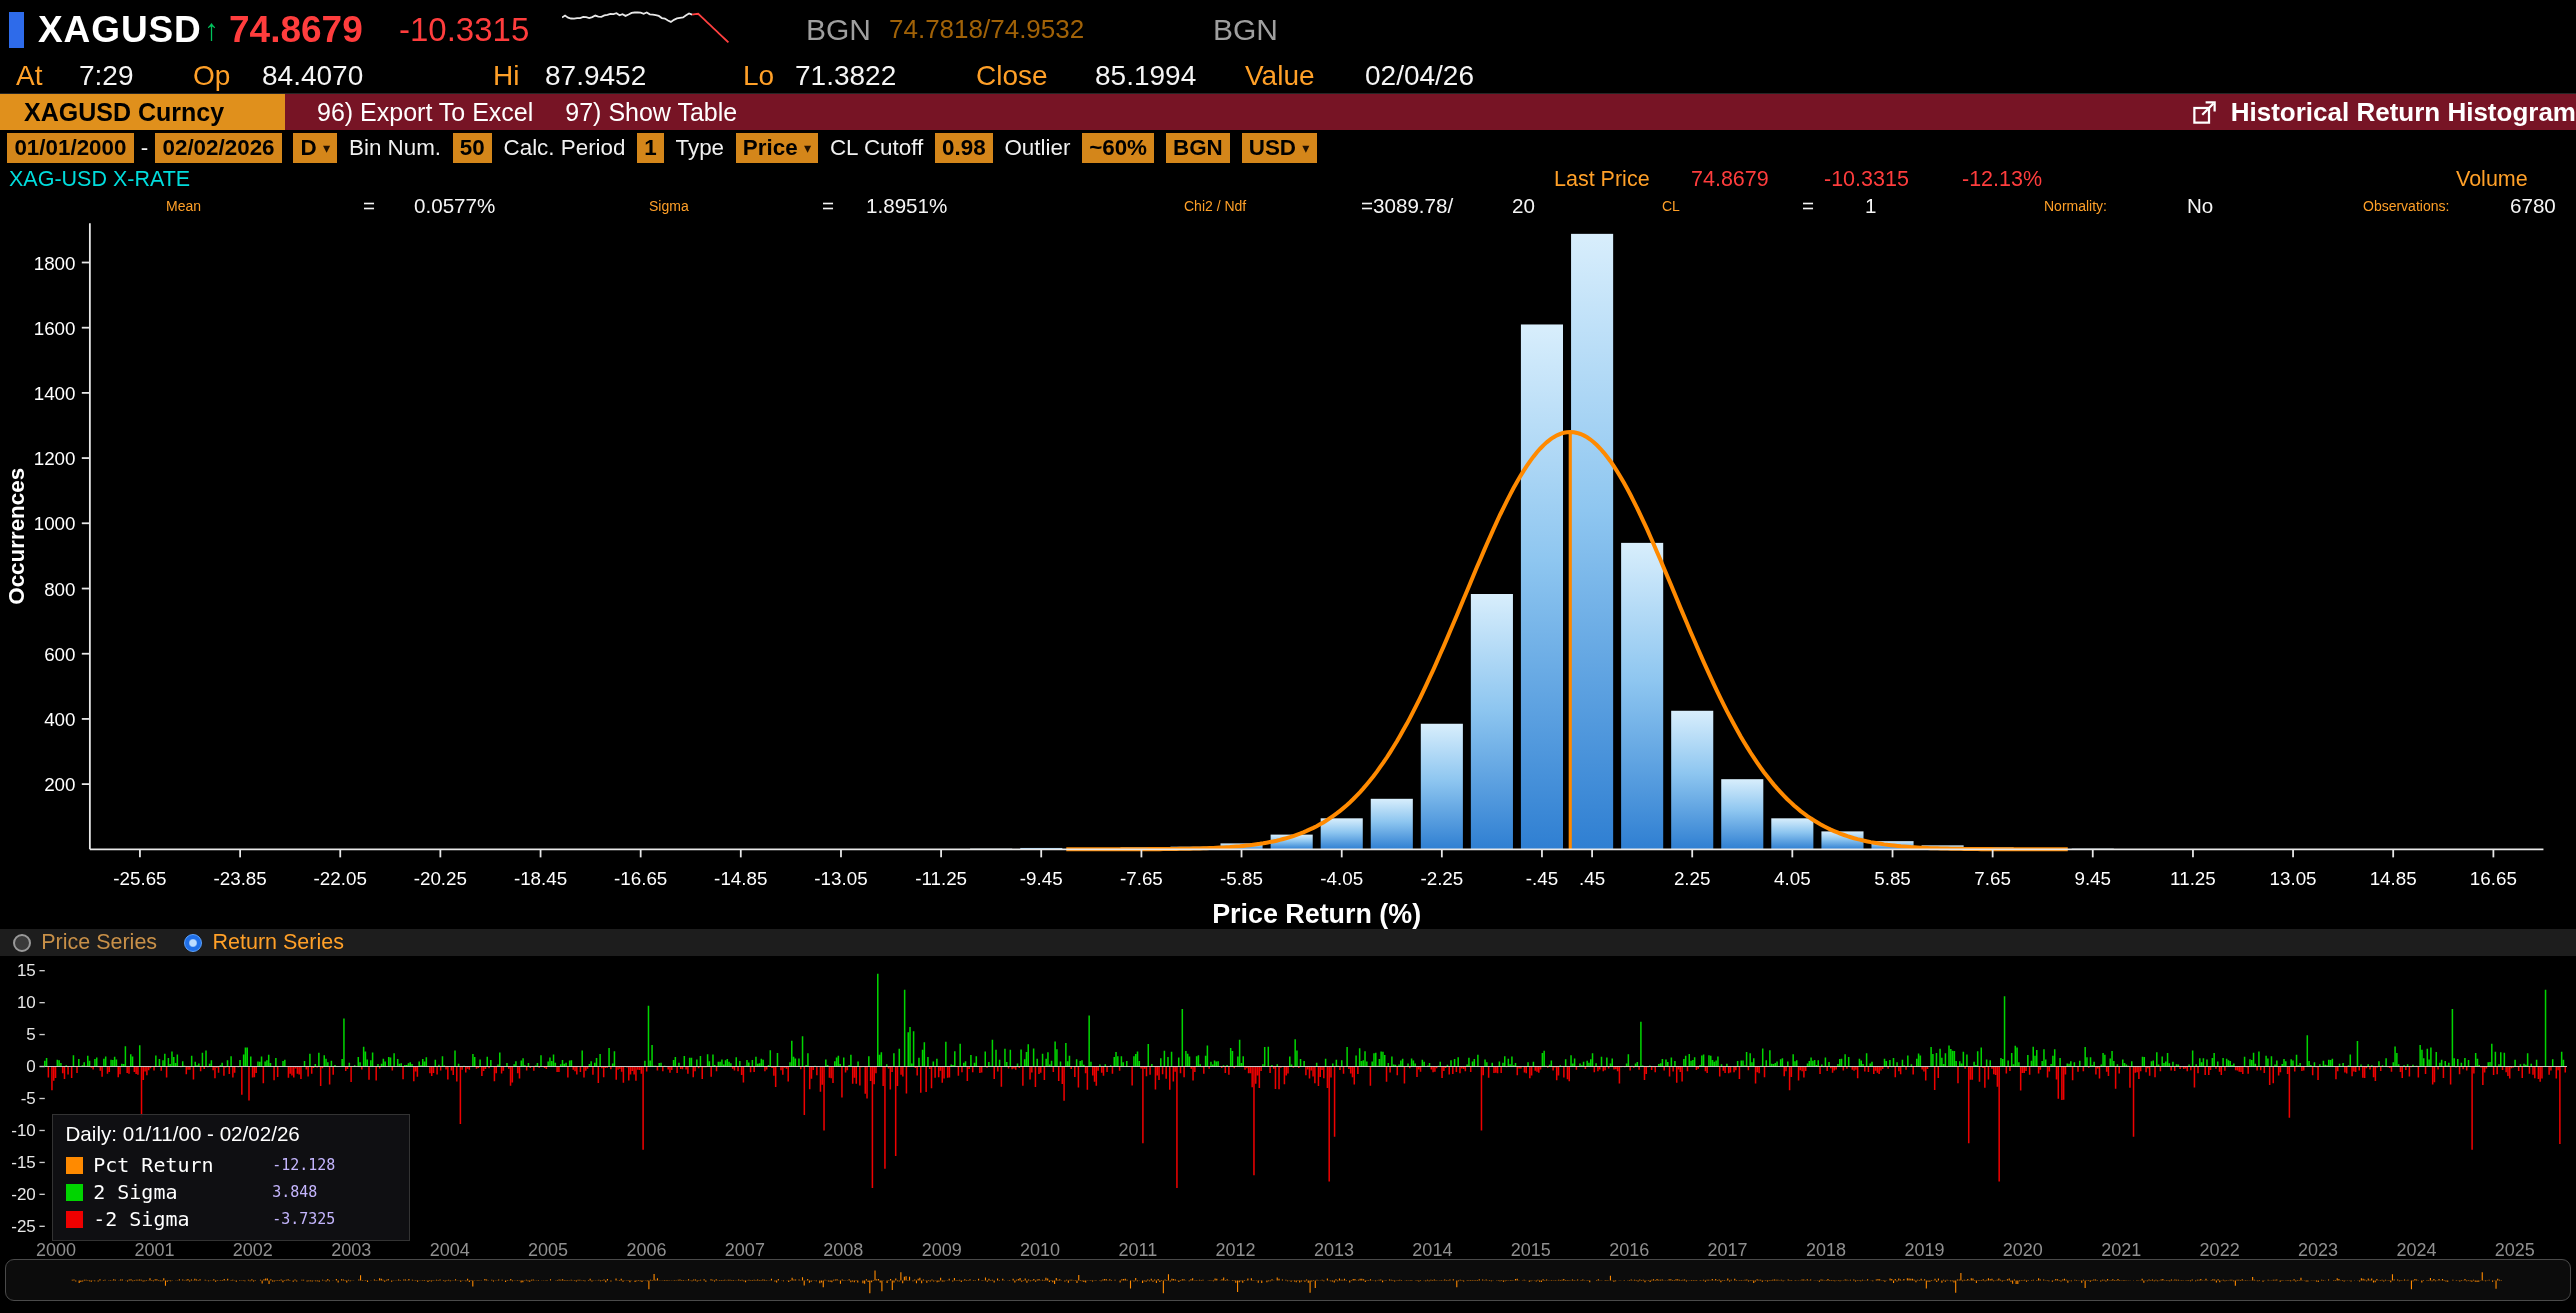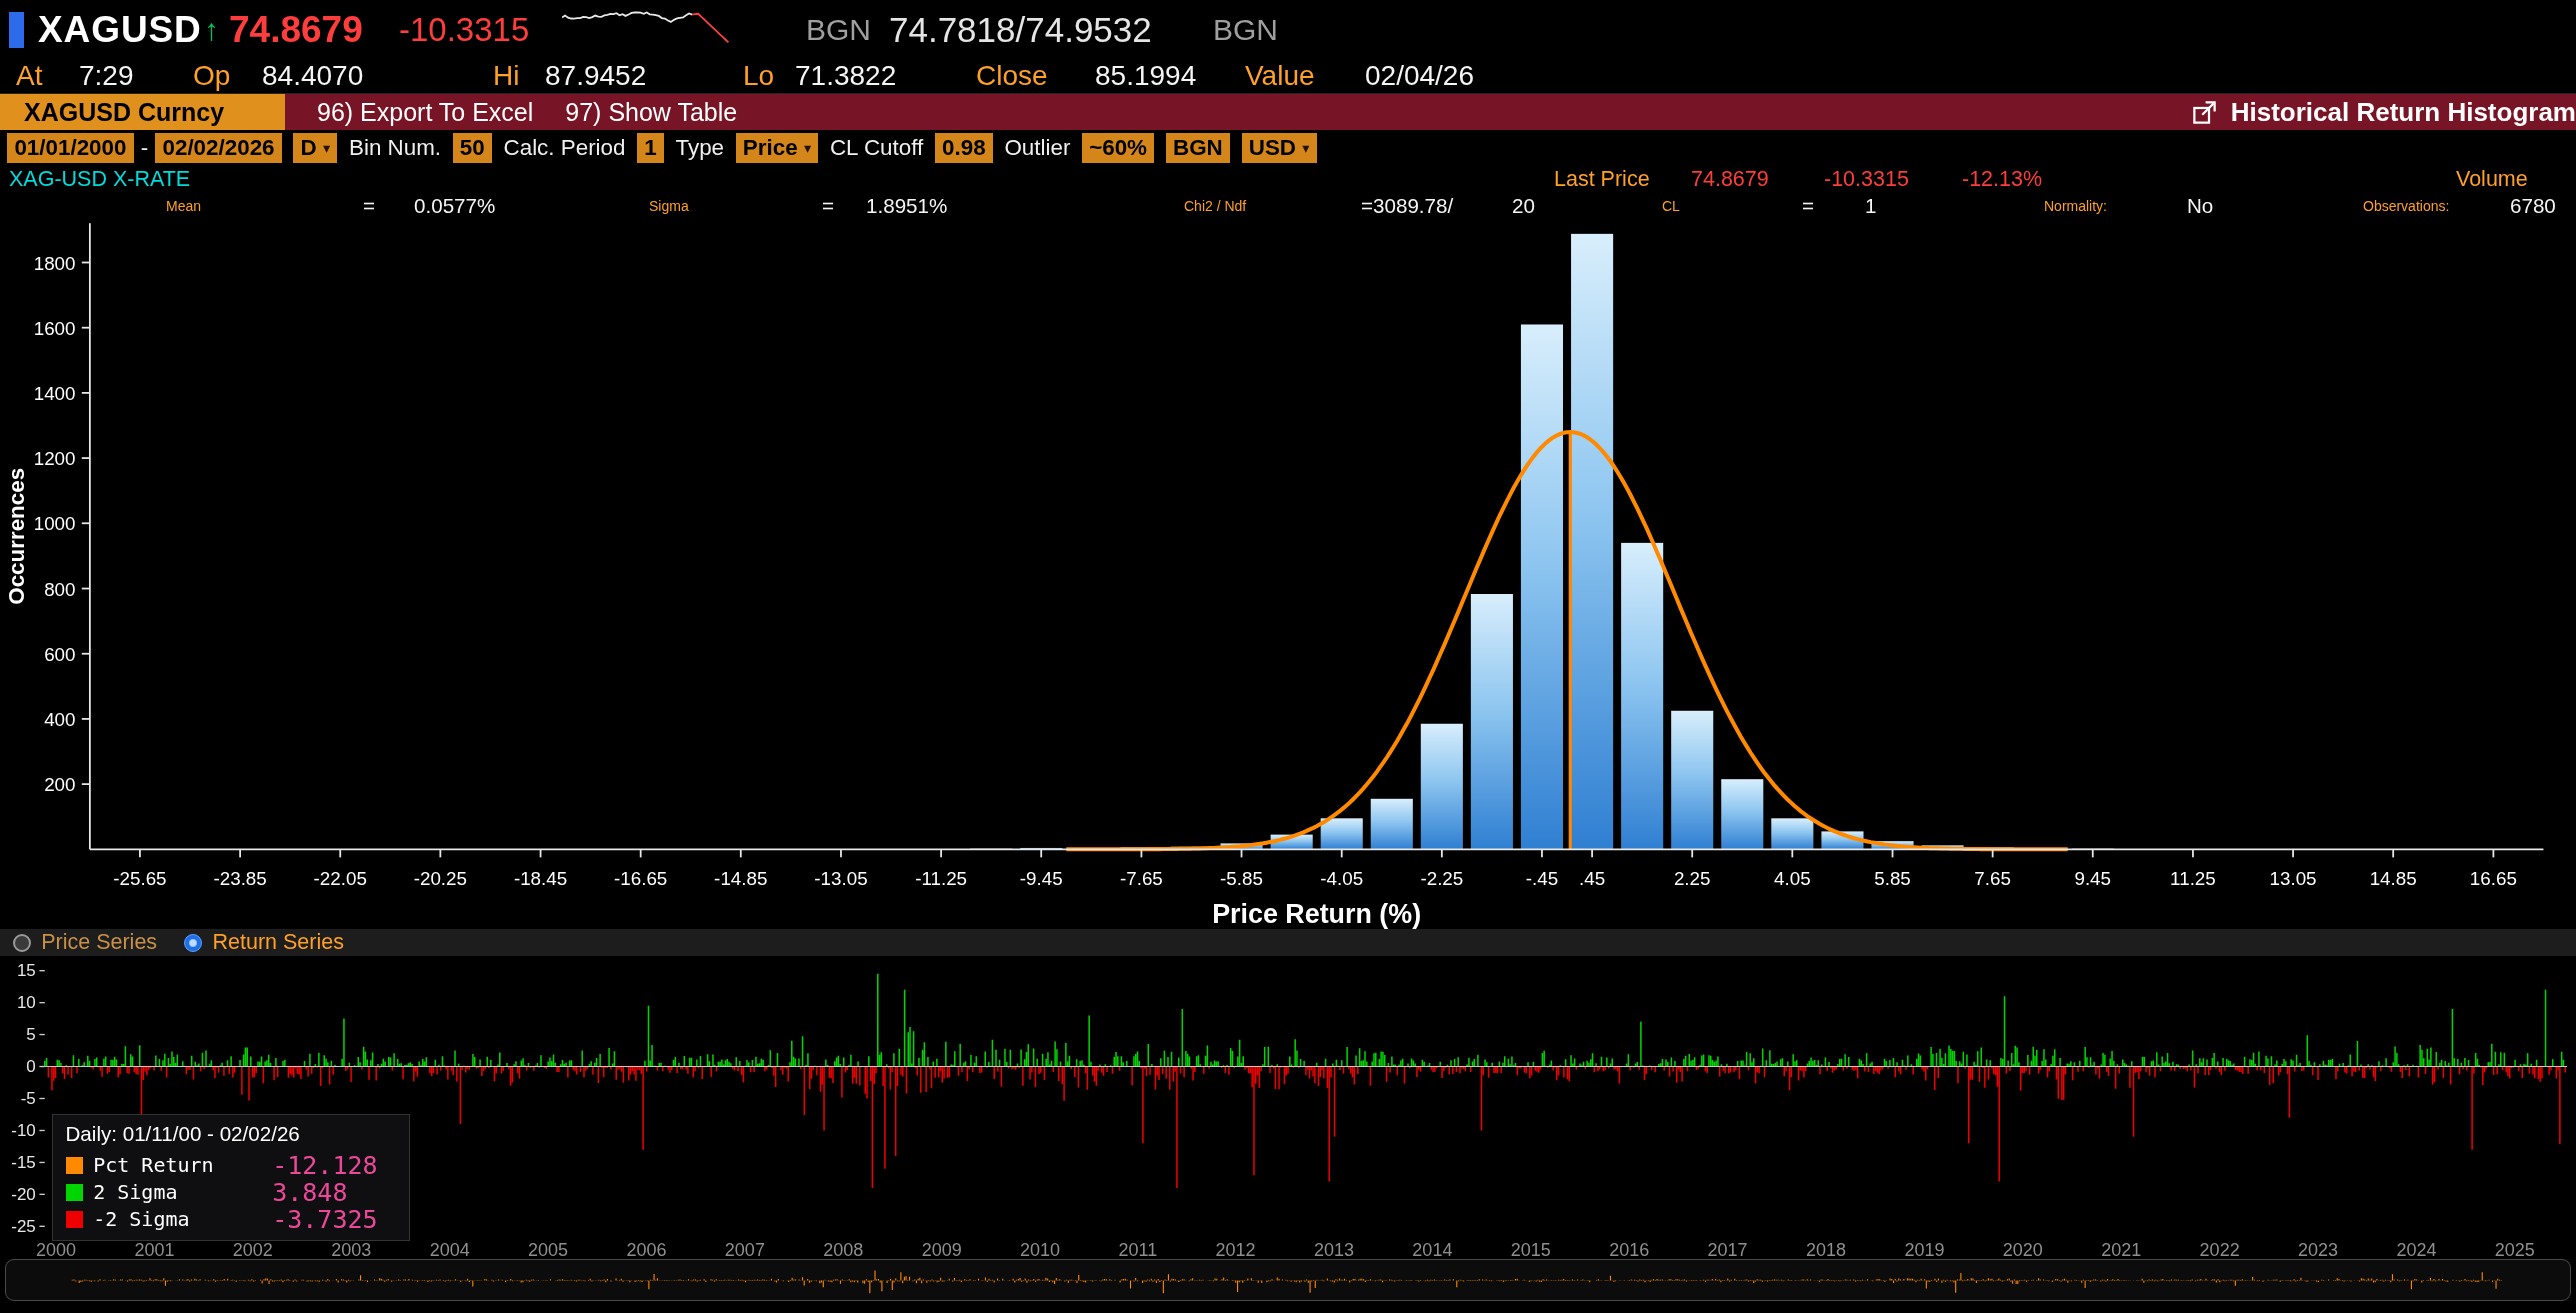--- a/index.html
+++ b/index.html
@@ -8,21 +8,21 @@
 .abs{position:absolute;top:0;bottom:0;display:flex;align-items:center;white-space:nowrap}
 
 .topbar{height:59px;background:#000}
 .paneltag{position:absolute;left:9px;top:11.6px;width:15px;height:36px;background:#2e6bea}
 .ticker{font-size:37px;font-weight:bold;color:#fff;letter-spacing:0.9px}
 .uparrow{font-size:30px;color:#00c35c;font-weight:bold}
 .lastpx{font-size:37px;font-weight:bold;color:#ff3d3d}
 .chg{font-size:33px;color:#ff3d3d}
 .spark{position:absolute;top:7.2px;height:45px;width:170px}
 .src{font-size:30px;color:#9f9f9f}
-.bidask{font-size:35px;color:#e5e5e5}
+.bidask{font-size:26px;color:#a16207}
 
 .quoterow{height:35px;background:#000;border-bottom:0.9px solid #262626}
 .qlbl{color:#ffa028;font-size:28px}
 .qval{color:#f5f5f5;font-size:28px}
 
 .menubar{height:36px;background:#771425;display:flex;align-items:center}
 .secfield{height:100%;width:285px;background:#e0901c;color:#000;font-weight:bold;font-size:25px;display:flex;align-items:center;padding-left:24px;cursor:pointer}
 .menuitem{color:#fff;font-size:25px;margin-left:32px;cursor:pointer;white-space:nowrap}
 .flexspacer{flex:1}
 .popout{width:27px;height:27px;margin-right:12.5px}
@@ -57,21 +57,21 @@
 .radiolabel.on{color:#ffa028}
 
 .retwrap{position:relative;height:285px;background:#000}
 #ret-svg{display:block;width:2576px;height:285px}
 .rtick{fill:#e6e6e6;font-size:19px;font-family:"Liberation Sans",sans-serif}
 .legendbox{position:absolute;left:52px;top:158px;width:358px;background:rgba(16,16,20,0.92);border:0.9px solid #333;padding:7.2px 12.5px}
 .legendtitle{color:#fff;font-size:20.6px;margin-bottom:5.4px}
 .legendrow{display:flex;align-items:center;height:27px;font-family:"DejaVu Sans Mono",monospace}
 .swatch{width:17px;height:17px;margin-right:10.7px;flex:0 0 auto}
 .llabel{color:#fff;font-size:20px;width:179px}
-.lval{color:#ec4899;font-size:25px}
+.lval{color:#c4b5fd;font-size:15px}
 
 .yearsrow{height:18px;display:flex;justify-content:space-between;padding:0 41px 0 36px;background:#000}
 .year{color:#8f8f8f;font-size:18px;line-height:18px}
 .navwrap{height:42px;margin:0 5.4px;border:1.8px solid #4a4a4a;border-radius:9px;background:#0c0c0c;overflow:hidden;cursor:pointer}
 #nav-svg{display:block;width:100%;height:100%}
 .bottombar{height:12.5px;background:#000}
 </style>
 </head>
 <body>
 

